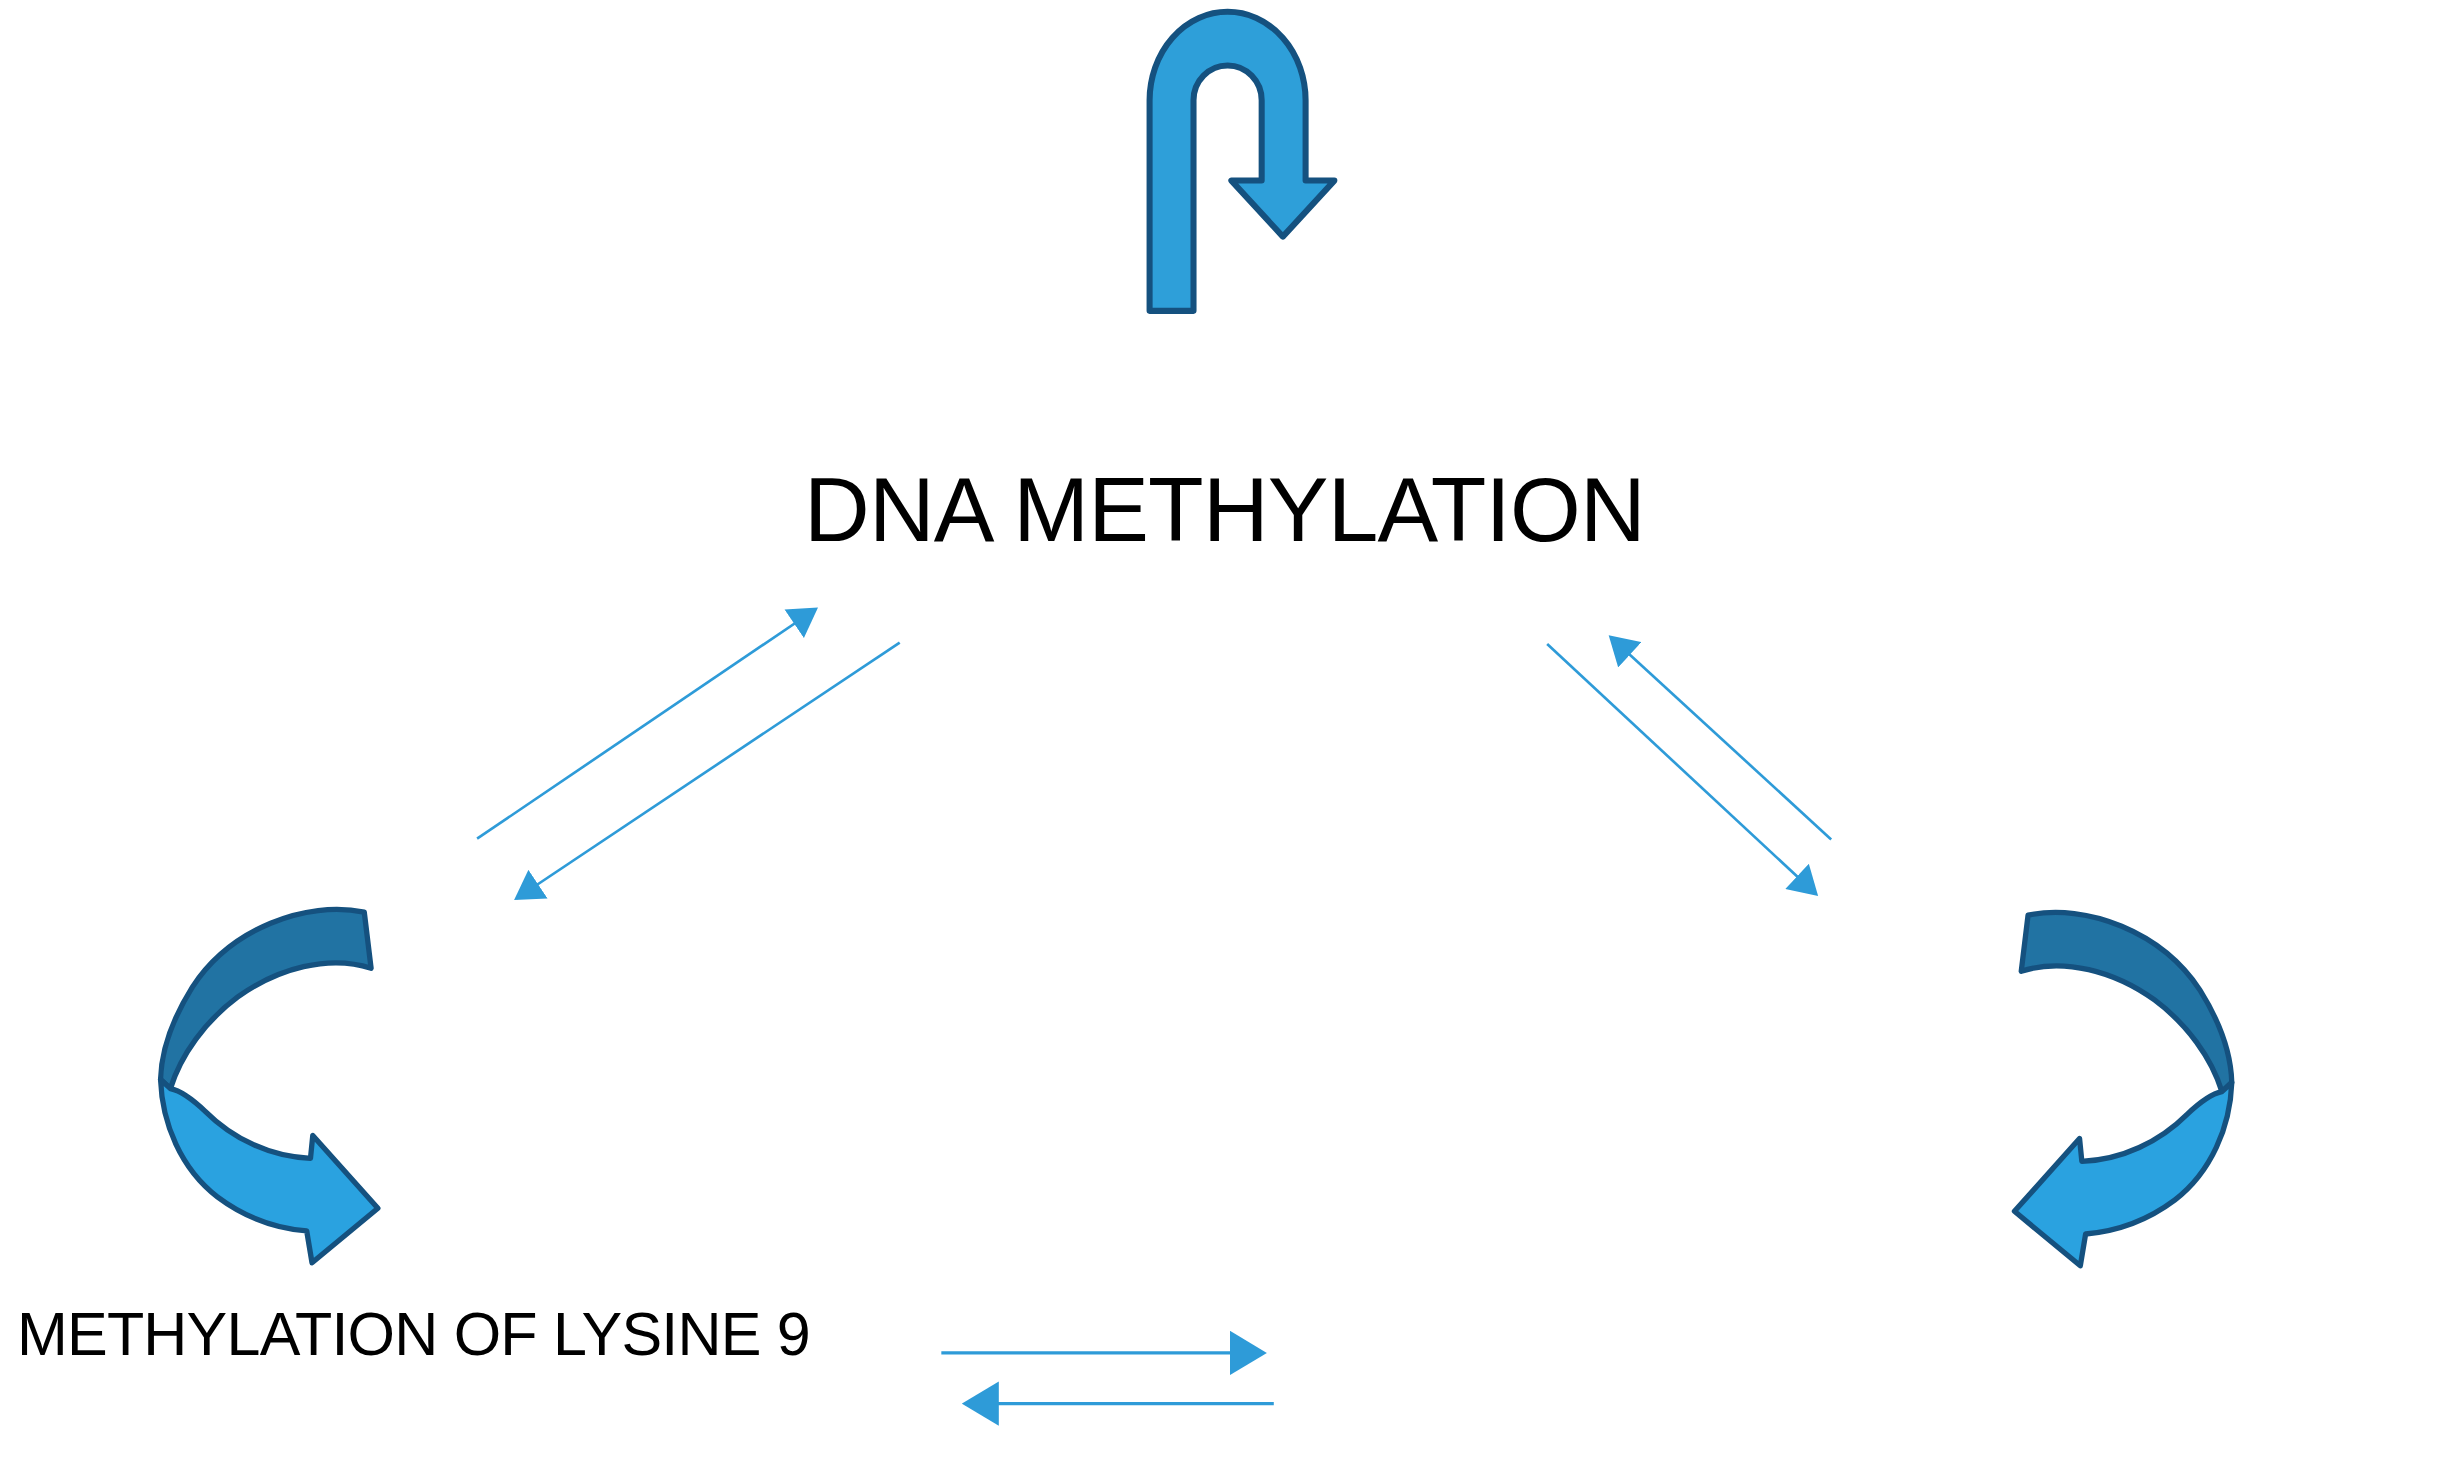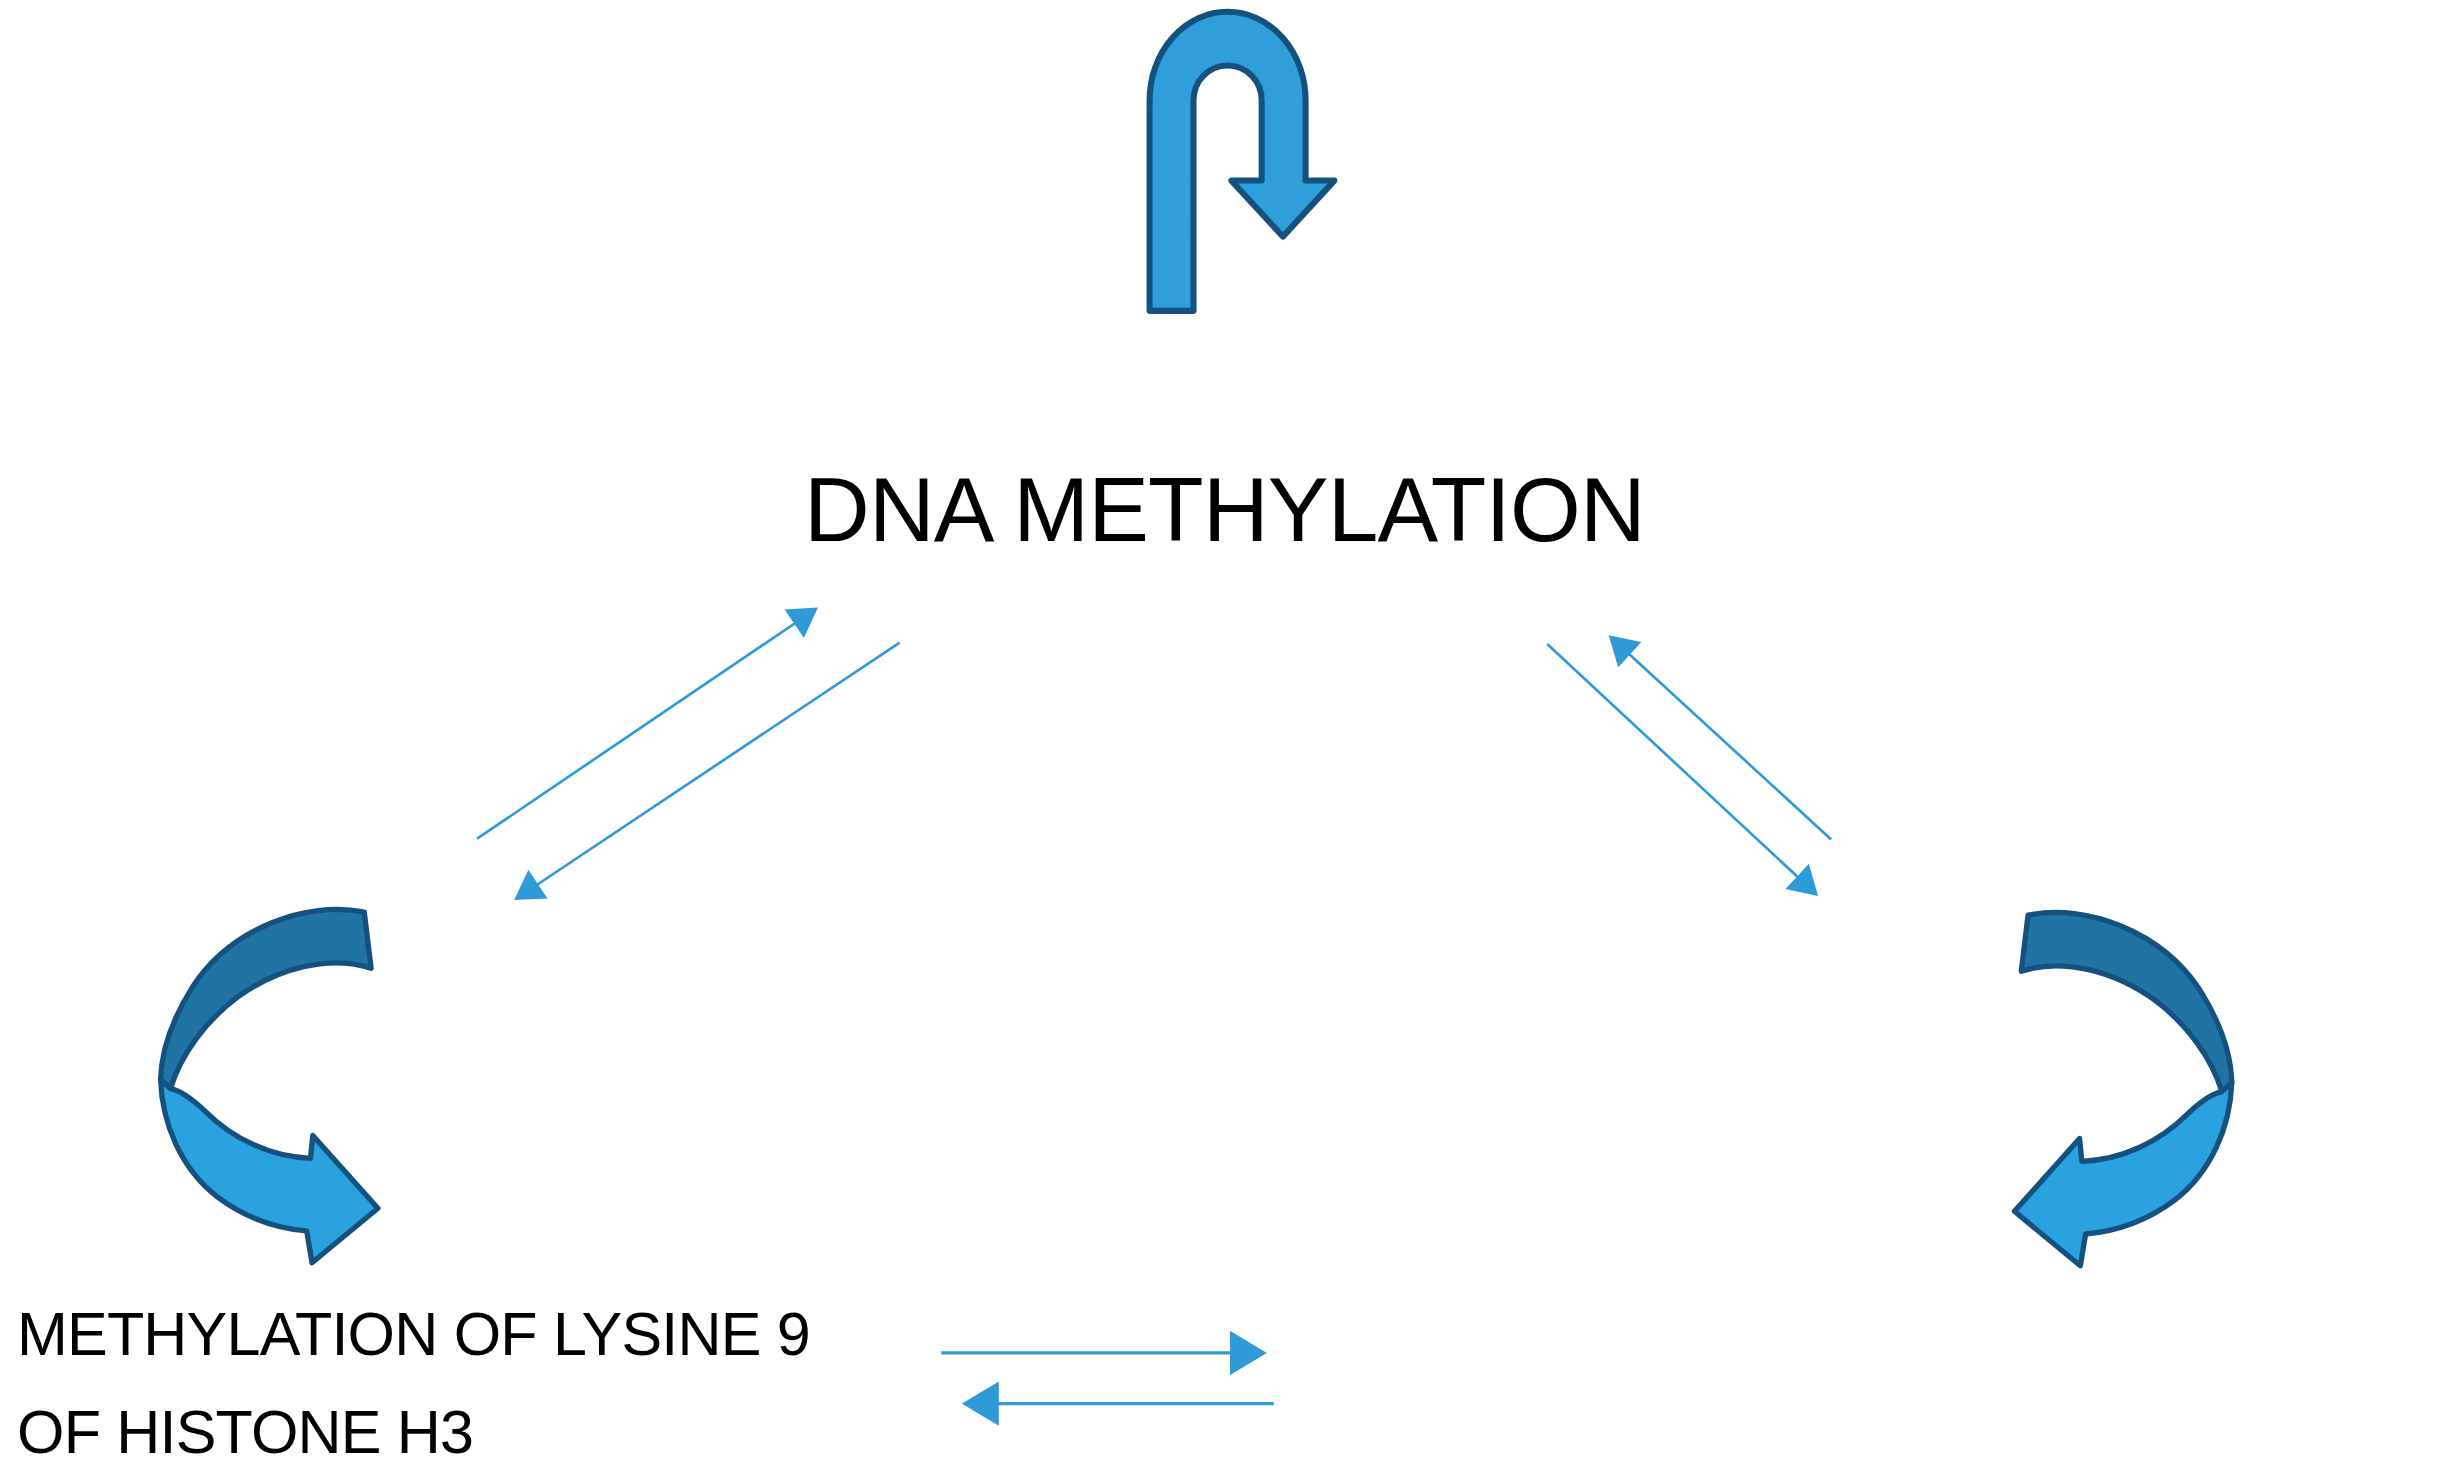--- a/index.html
+++ b/index.html
@@ -96,18 +96,17 @@
     <g>
       <line x1="1243" y1="1786" x2="1668" y2="1786" stroke-width="4.5" marker-end="url(#head)" stroke="#2e9bd8"></line>
       <line x1="1682" y1="1853" x2="1275" y2="1853" stroke-width="4.5" marker-end="url(#head)" stroke="#2e9bd8"></line>
     </g>
   </svg>
 
   <div class="lbl lbl-title">DNA METHYLATION</div>
 
   <div class="lbl lbl-left">
     <span>METHYLATION OF LYSINE 9</span>
-    <span>OF HISTONE H3</span>
   </div>
 
 
 </div>
 
 
 </body></html>

